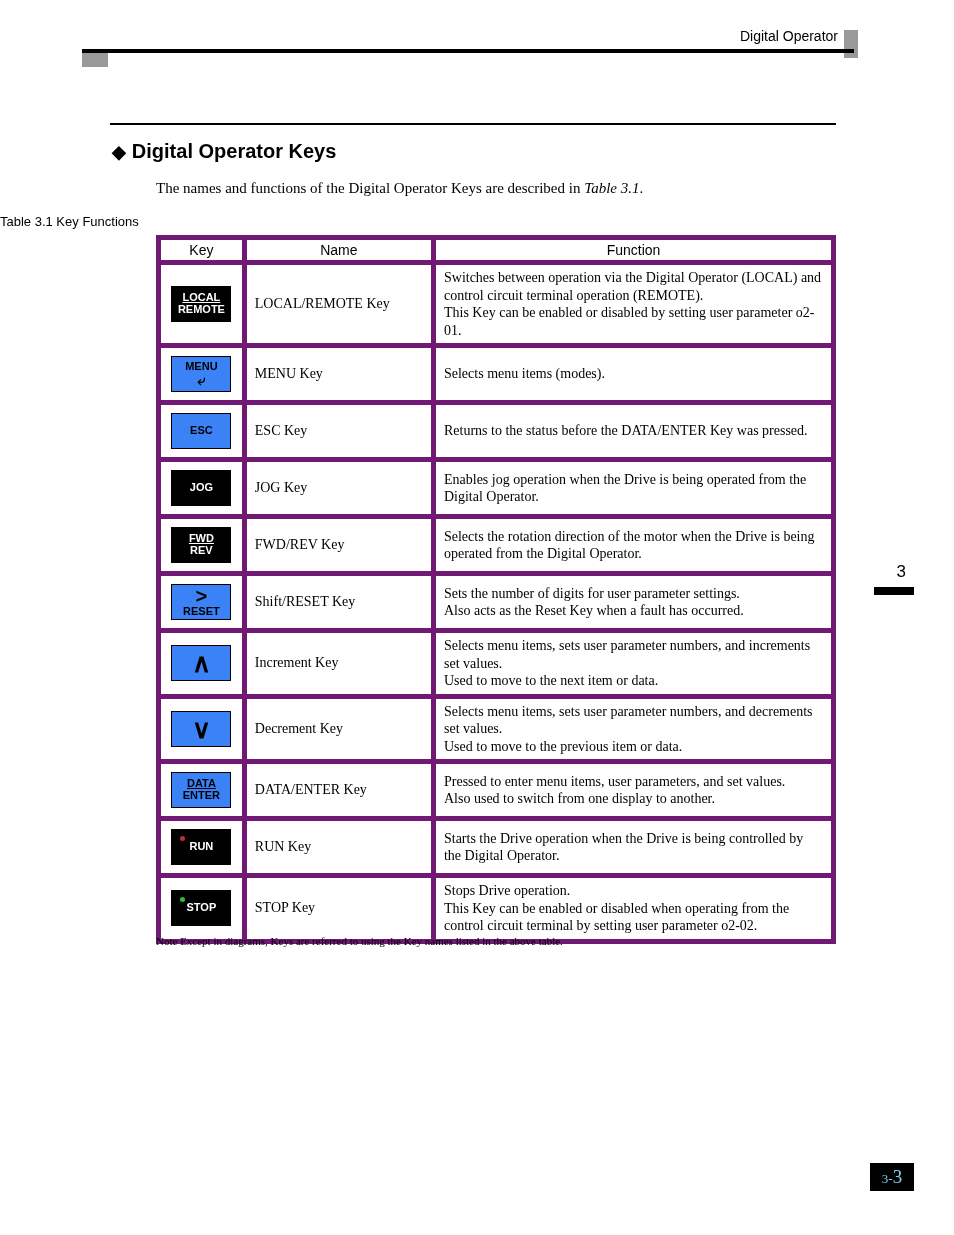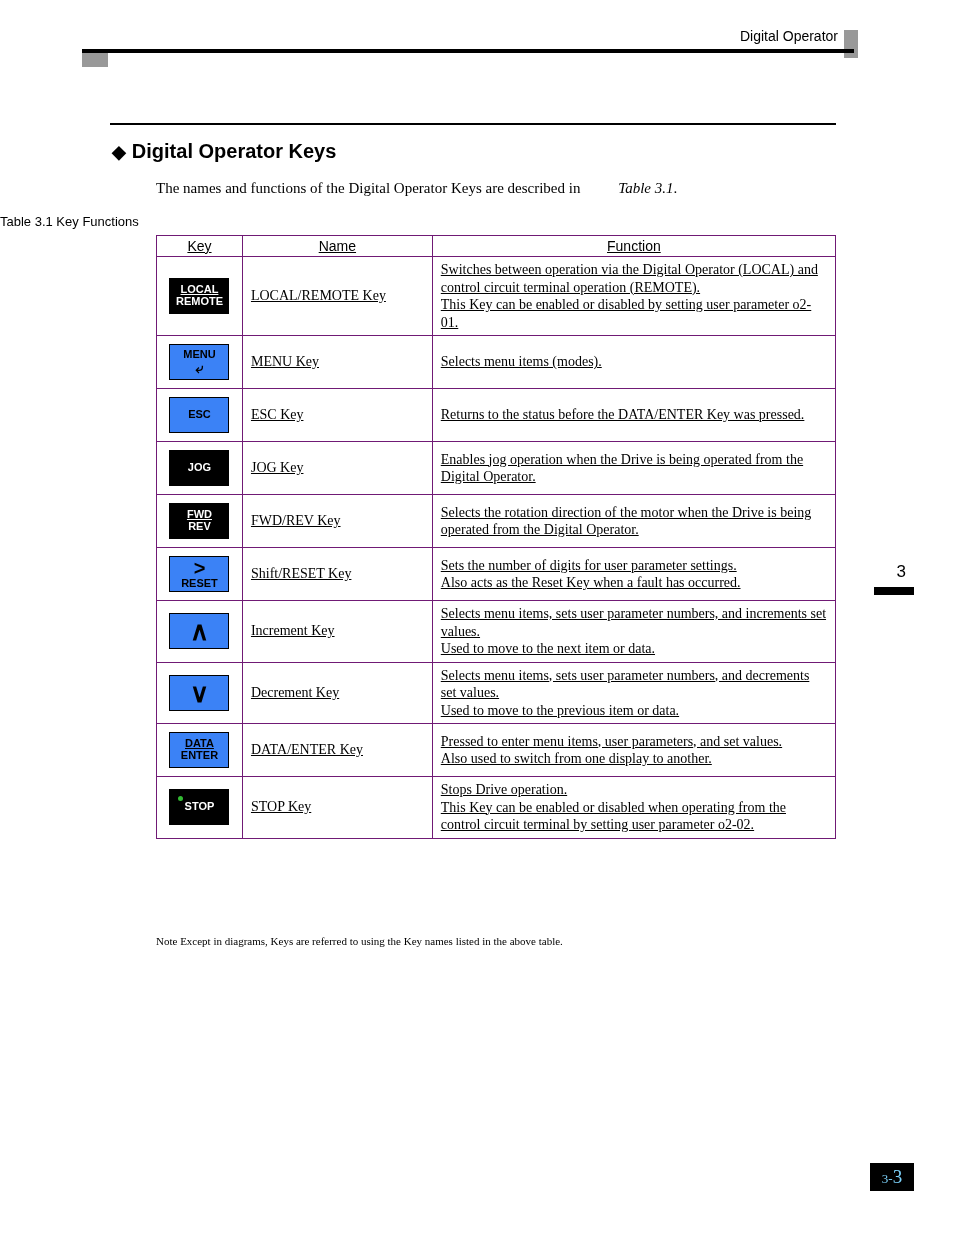--- a/index.html
+++ b/index.html
@@ -69,21 +69,21 @@
     content: "◆";
     font-size: 18px;
     margin-right: 6px;
   }
   .intro {
     position: absolute;
     top: 180px;
     left: 156px;
     font-size: 15px;
   }
-  .intro .ref { font-style: italic; margin-left: 34px; }
+  .intro .ref { font-style: italic; }
 
   
   .tbl-caption {
     position: absolute;
     top: 214px;
     left: 0;
     width: 954px;
     text-align: left;
     font-family: Arial, Helvetica, sans-serif;
     font-size: 13px;
@@ -91,24 +91,23 @@
 
   
   .tbl {
     position: absolute;
     top: 235px;
     left: 156px;
     border-collapse: collapse;
     width: 680px;
   }
   .tbl th, .tbl td {
-    border: 1px solid #701a75;
+    border: 5px solid #701a75;
     vertical-align: middle;
     font-size: 14px;
-    text-decoration: underline;
   }
   .tbl th {
     font-family: Arial, Helvetica, sans-serif;
     font-weight: normal;
     text-align: center;
     padding: 2px 0;
   }
   .tbl .col-key  { width: 86px; }
   .tbl .col-name { width: 190px; }
   .tbl .col-func { width: 404px; }
@@ -279,20 +278,27 @@
       </tr>
       <tr>
         <td class="key-cell"><div class="kbox white">
             <span class="ul">DATA</span>
             <span>ENTER</span>
           </div></td>
         <td class="name-cell">DATA/ENTER Key</td>
         <td class="func-cell">Pressed to enter menu items, user parameters, and set values.<br>Also used to switch from one display to another.</td>
       </tr>
       <tr>
+        <td class="key-cell"><div class="kbox black run">
+            <span>RUN</span>
+          </div></td>
+        <td class="name-cell">RUN Key</td>
+        <td class="func-cell">Starts the Drive operation when the Drive is being controlled by the Digital Operator.</td>
+      </tr>
+      <tr>
         <td class="key-cell"><div class="kbox black stop">
             <span>STOP</span>
           </div></td>
         <td class="name-cell">STOP Key</td>
         <td class="func-cell">Stops Drive operation.<br>This Key can be enabled or disabled when operating from the control circuit terminal by setting user parameter o2-02.</td>
       </tr>
     </tbody>
 </table>
 
 <div class="tbl-note">Note  Except in diagrams, Keys are referred to using the Key names listed in the above table.</div>

